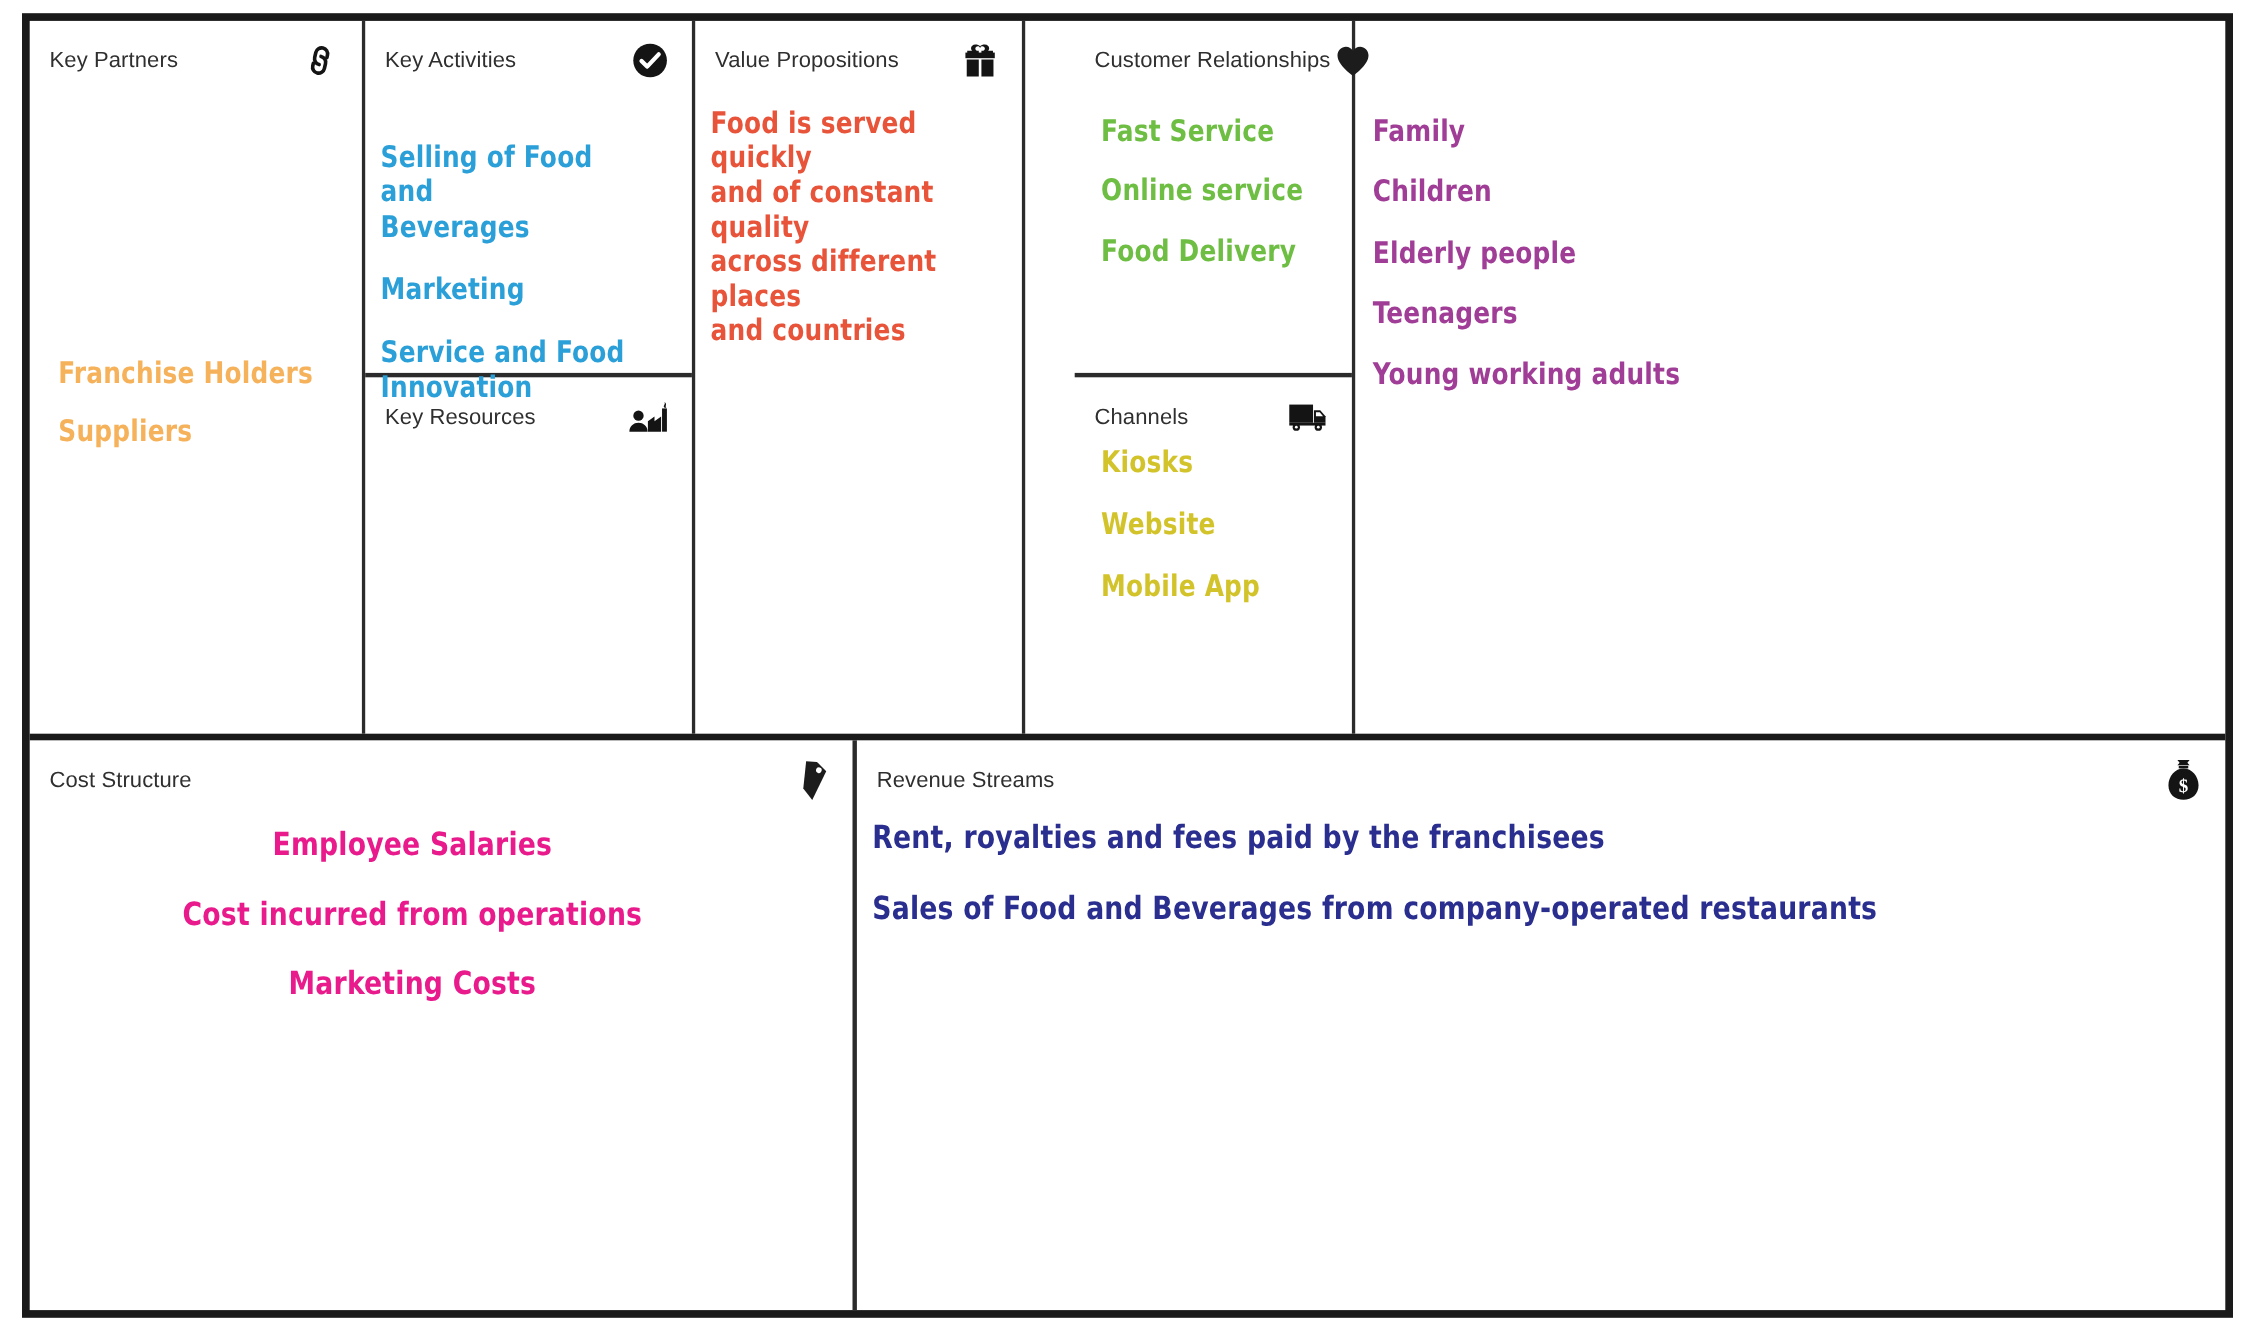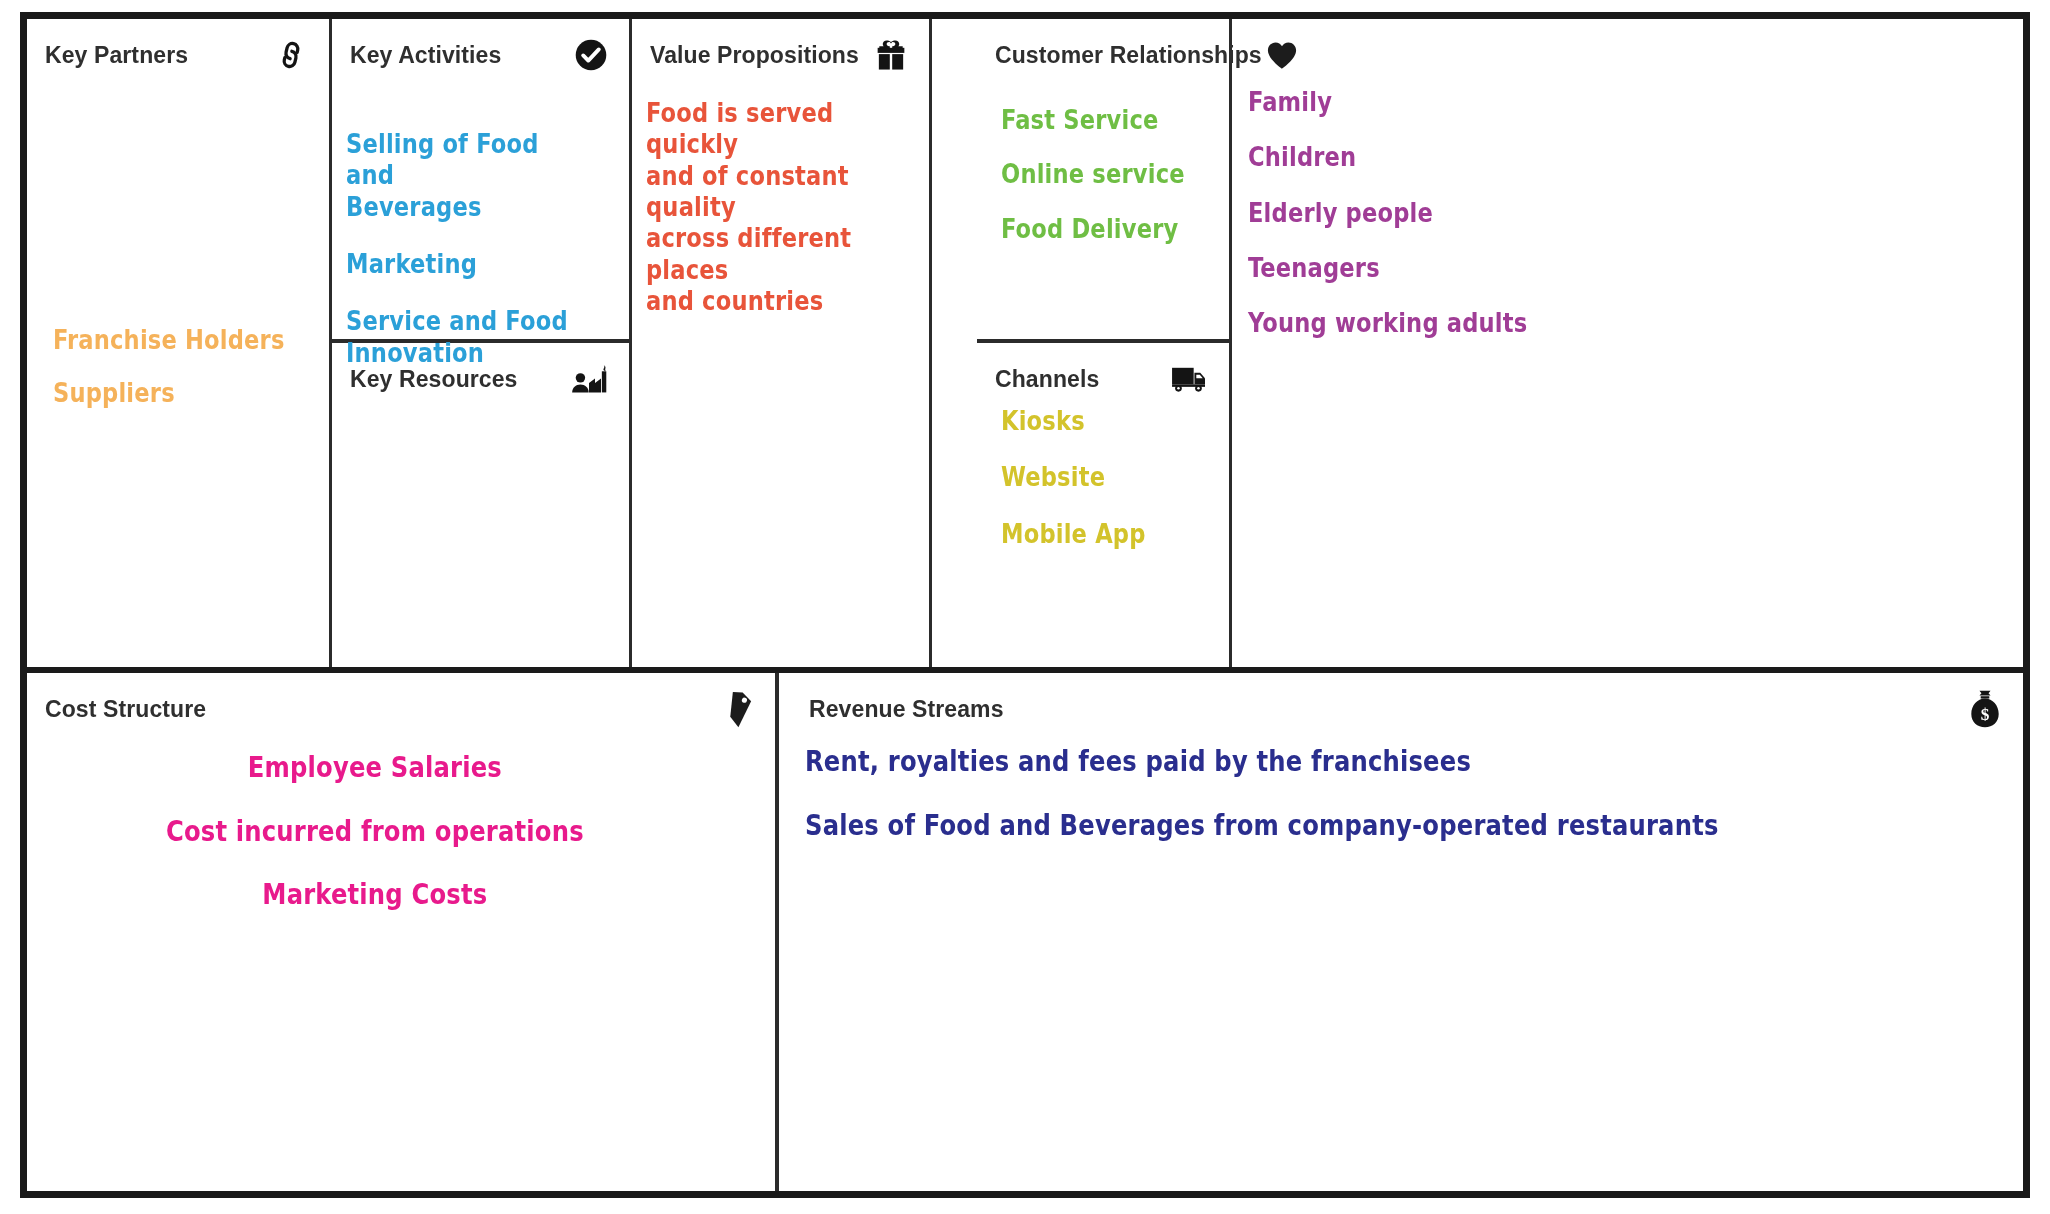--- a/index.html
+++ b/index.html
@@ -34,21 +34,20 @@
     display: flex;
   }
   .row-bottom {
     position: absolute;
     left: 0; top: 648px;
     width: 100%;
     height: calc(100% - 648px);
     display: flex;
     border-top: 6px solid #1a1a1a;
     box-sizing: border-box;
-    gap: 12px;
   }
 
   .col {
     position: relative;
     height: 100%;
     box-sizing: border-box;
     border-right: 3px solid #2b2b2b;
   }
   .col:last-child { border-right: none; }
 
@@ -85,22 +84,22 @@
     width: 100%;
     height: 58px;
     display: flex;
     align-items: center;
     justify-content: space-between;
     padding: 14px 18px 0 18px;
     box-sizing: border-box;
   }
   .block-title {
     font-family: "Liberation Sans", sans-serif;
-    font-size: 23px;
-    font-weight: 700;
+    font-size: 20px;
+    font-weight: 400;
     color: #2f2f2f;
     letter-spacing: 0.1px;
     white-space: nowrap;
   }
   .block-icon {
     width: 40px;
     height: 40px;
     display: flex;
     align-items: center;
     justify-content: center;
@@ -128,21 +127,21 @@
   }
   .item:last-child { margin-bottom: 0; }
 
   
   .items-kp   { top: 305px; padding-left: 26px; }
   .items-ka   { top: 85px;  padding-left: 14px; margin-top: 24px; }
   .items-kr   { top: 62px;  padding-left: 14px; }
   .items-vp   { top: 78px;  padding-left: 14px; }
   .items-cr   { top: 85px;  padding-left: 24px; }
   .items-ch   { top: 62px;  padding-left: 24px; }
-  .items-cs   { top: 67px;  }
+  .items-cs   { top: 85px;  }
   .items-cost { top: 78px;  padding-left: 14px; text-align: center; }
   .items-rev  { top: 72px;  padding-left: 14px; }
 
   .items-kp .item   { margin-bottom: 22px; }
   .items-ka .item   { margin-bottom: 26px; }
   .items-kr .item   { margin-bottom: 26px; }
   .items-vp .item   { margin-bottom: 0; }
   .items-cr .item   { margin-bottom: 23px; }
   .items-ch .item   { margin-bottom: 25px; }
   .items-cs .item   { margin-bottom: 24px; }

